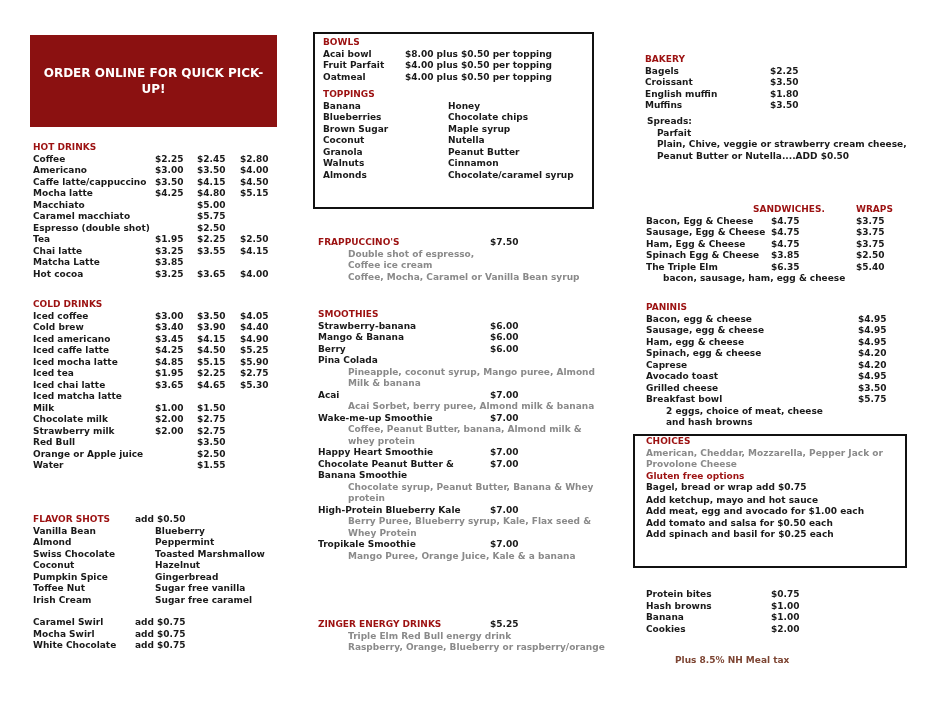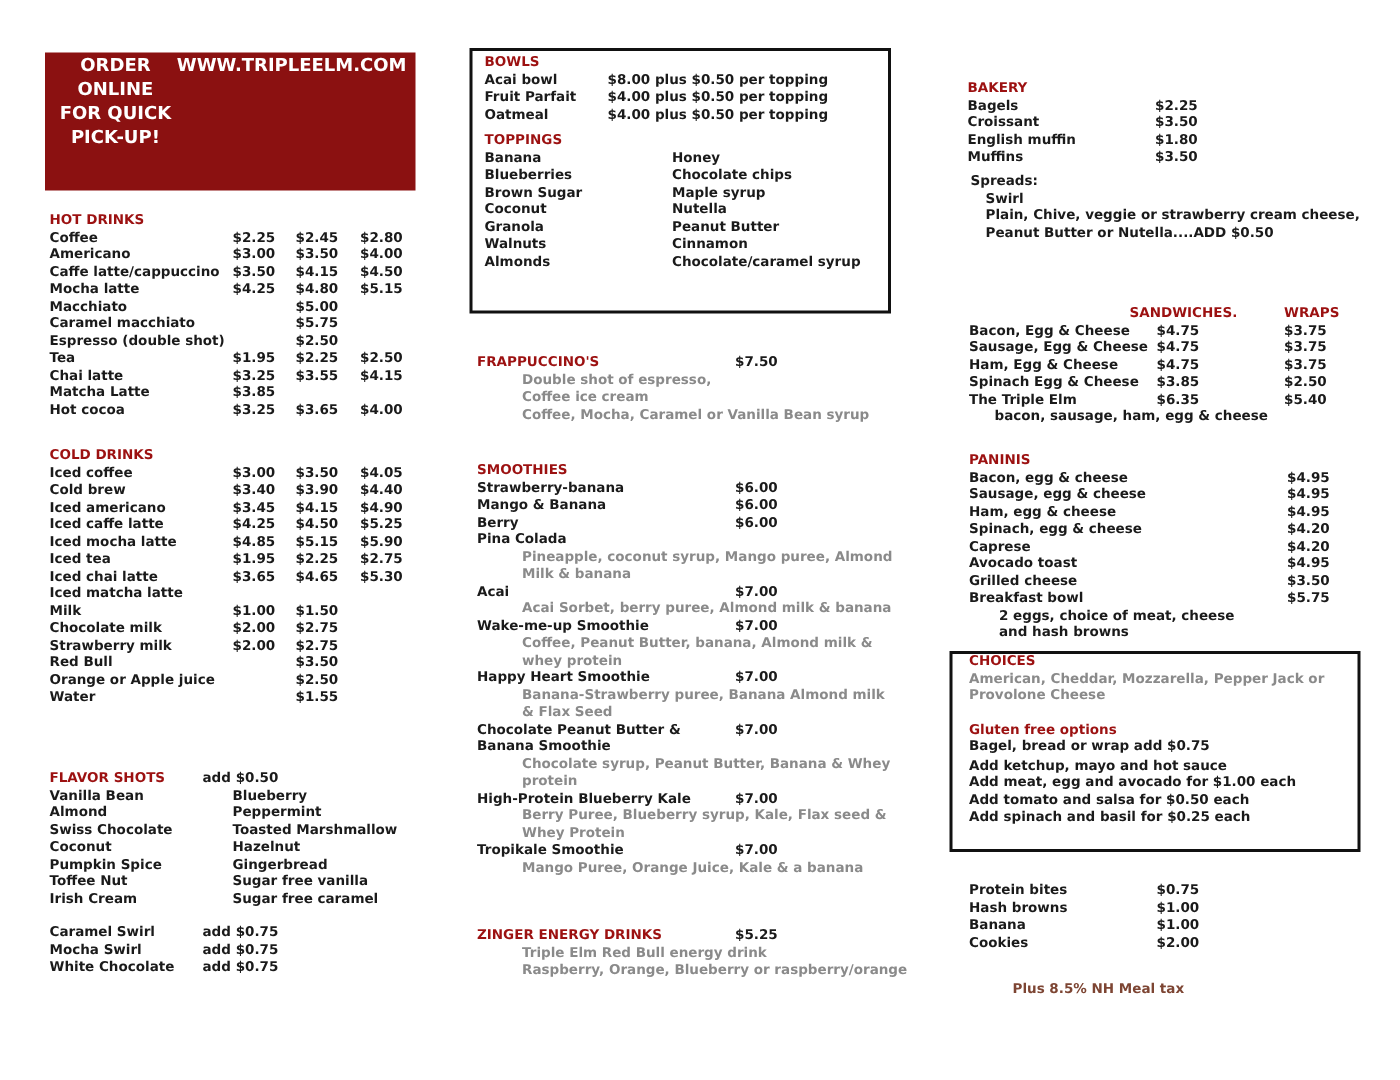--- a/index.html
+++ b/index.html
@@ -9,21 +9,21 @@
     font-size:9px;color:#1a1a1a;
   }
   .sec{position:absolute}
   .hd{color:#9c1111;line-height:11.5px;white-space:nowrap}
   .row{position:relative;line-height:11.5px;height:11.5px;white-space:nowrap}
   .row .p{position:absolute;top:0}
   .c1{left:122px}.c2{left:164px}.c3{left:207px}
   .note{position:absolute;left:102px;top:0}
   
   #banner{left:30px;top:35px;width:247px;height:92px;background:#8b1111;color:#fff;
-    display:flex;flex-direction:row;justify-content:center;text-align:center;
+    display:flex;flex-direction:column;justify-content:center;text-align:center;
     font-size:12px;line-height:16px;padding:0 6px;box-sizing:border-box}
   #banner .url{cursor:pointer}
   
   #hot-drinks{left:33px;top:142px;width:262px}
   #cold-drinks{left:33px;top:299px;width:262px}
   #flavor-shots{left:33px;top:514px;width:262px}
   #flavor-shots .fcol2{position:absolute;left:122px;top:0}
   #flavor-extras{margin-top:11px}
   
   #bowls-box{left:313px;top:32px;width:281px;height:177px;border:2px solid #111;
@@ -47,32 +47,31 @@
   #sandwiches .hw{position:absolute;left:210px;top:0}
   #sandwiches .ps{position:absolute;left:125px;top:0}
   #sandwiches .pw{position:absolute;left:210px;top:0}
   #sandwiches .fn{padding-left:17px;line-height:11.5px;white-space:nowrap}
   #paninis{left:646px;top:302px;width:287px}
   #paninis .p{position:absolute;left:212px;top:0}
   #paninis .fn{padding-left:20px;line-height:11.5px;white-space:nowrap}
   #choices-box{left:633px;top:434px;width:274px;height:134px;border:2px solid #111;
     box-sizing:border-box;padding:0 8px 0 11px}
   #choices-box .cheese{color:#8a8a8a;width:252px;line-height:11.5px}
-  #choices-box .gt{margin-top:11px}
+  #choices-box .gt{}
   #choices-box .addfirst{margin-top:1px}
   .line{line-height:11.5px;white-space:nowrap}
   #extras{left:646px;top:589px;width:288px}
   #tax-note{left:675px;top:655px;color:#7d4533;line-height:11.5px;white-space:nowrap}
 </style>
 </head>
 <body>
 
 <div class="sec" id="banner">
   <div>ORDER ONLINE FOR  QUICK PICK-UP!</div>
-  <div class="url">WWW.TRIPLEELM.COM</div>
 </div>
 
 <div class="sec" id="hot-drinks">
   <div class="hd">HOT DRINKS</div>
   <div>
 
       <div class="row">
         <span>Coffee</span>
         <span class="p c1">$2.25</span>
         <span class="p c2">$2.45</span>
@@ -450,21 +449,20 @@
         <div class="line"></div>
         <div class="desc">Coffee, Peanut Butter, banana, Almond milk &amp; whey protein</div>
       </div>
 
       <div>
         <div class="row">
           <span>Happy Heart  Smoothie</span>
           <span class="mid-price">$7.00</span>
         </div>
         <div class="line"></div>
-        <div class="desc">Banana-Strawberry puree, Banana Almond milk &amp; Flax Seed</div>
       </div>
 
       <div>
         <div class="row">
           <span>Chocolate Peanut Butter &amp;</span>
           <span class="mid-price">$7.00</span>
         </div>
         <div class="line">Banana Smoothie</div>
         <div class="desc">Chocolate syrup, Peanut Butter, Banana &amp; Whey protein</div>
       </div>
@@ -523,21 +521,21 @@
 
       <div class="row">
         <span>Muffins</span>
         <span class="p">$3.50</span>
       </div>
     </div>
 </div>
 
 <div class="sec" id="spreads">
   <div class="line">Spreads:</div>
-  <div class="ind">Swirl</div>
+  <div class="ind">Parfait</div>
   <div class="ind">Plain, Chive, veggie or strawberry cream cheese,</div>
   <div class="ind">Peanut Butter or Nutella....ADD $0.50</div>
 </div>
 
 <div class="sec" id="sandwiches">
   <div class="row">
     <span class="hs hd">SANDWICHES.</span>
     <span class="hw hd">WRAPS</span>
   </div>
   <div>

